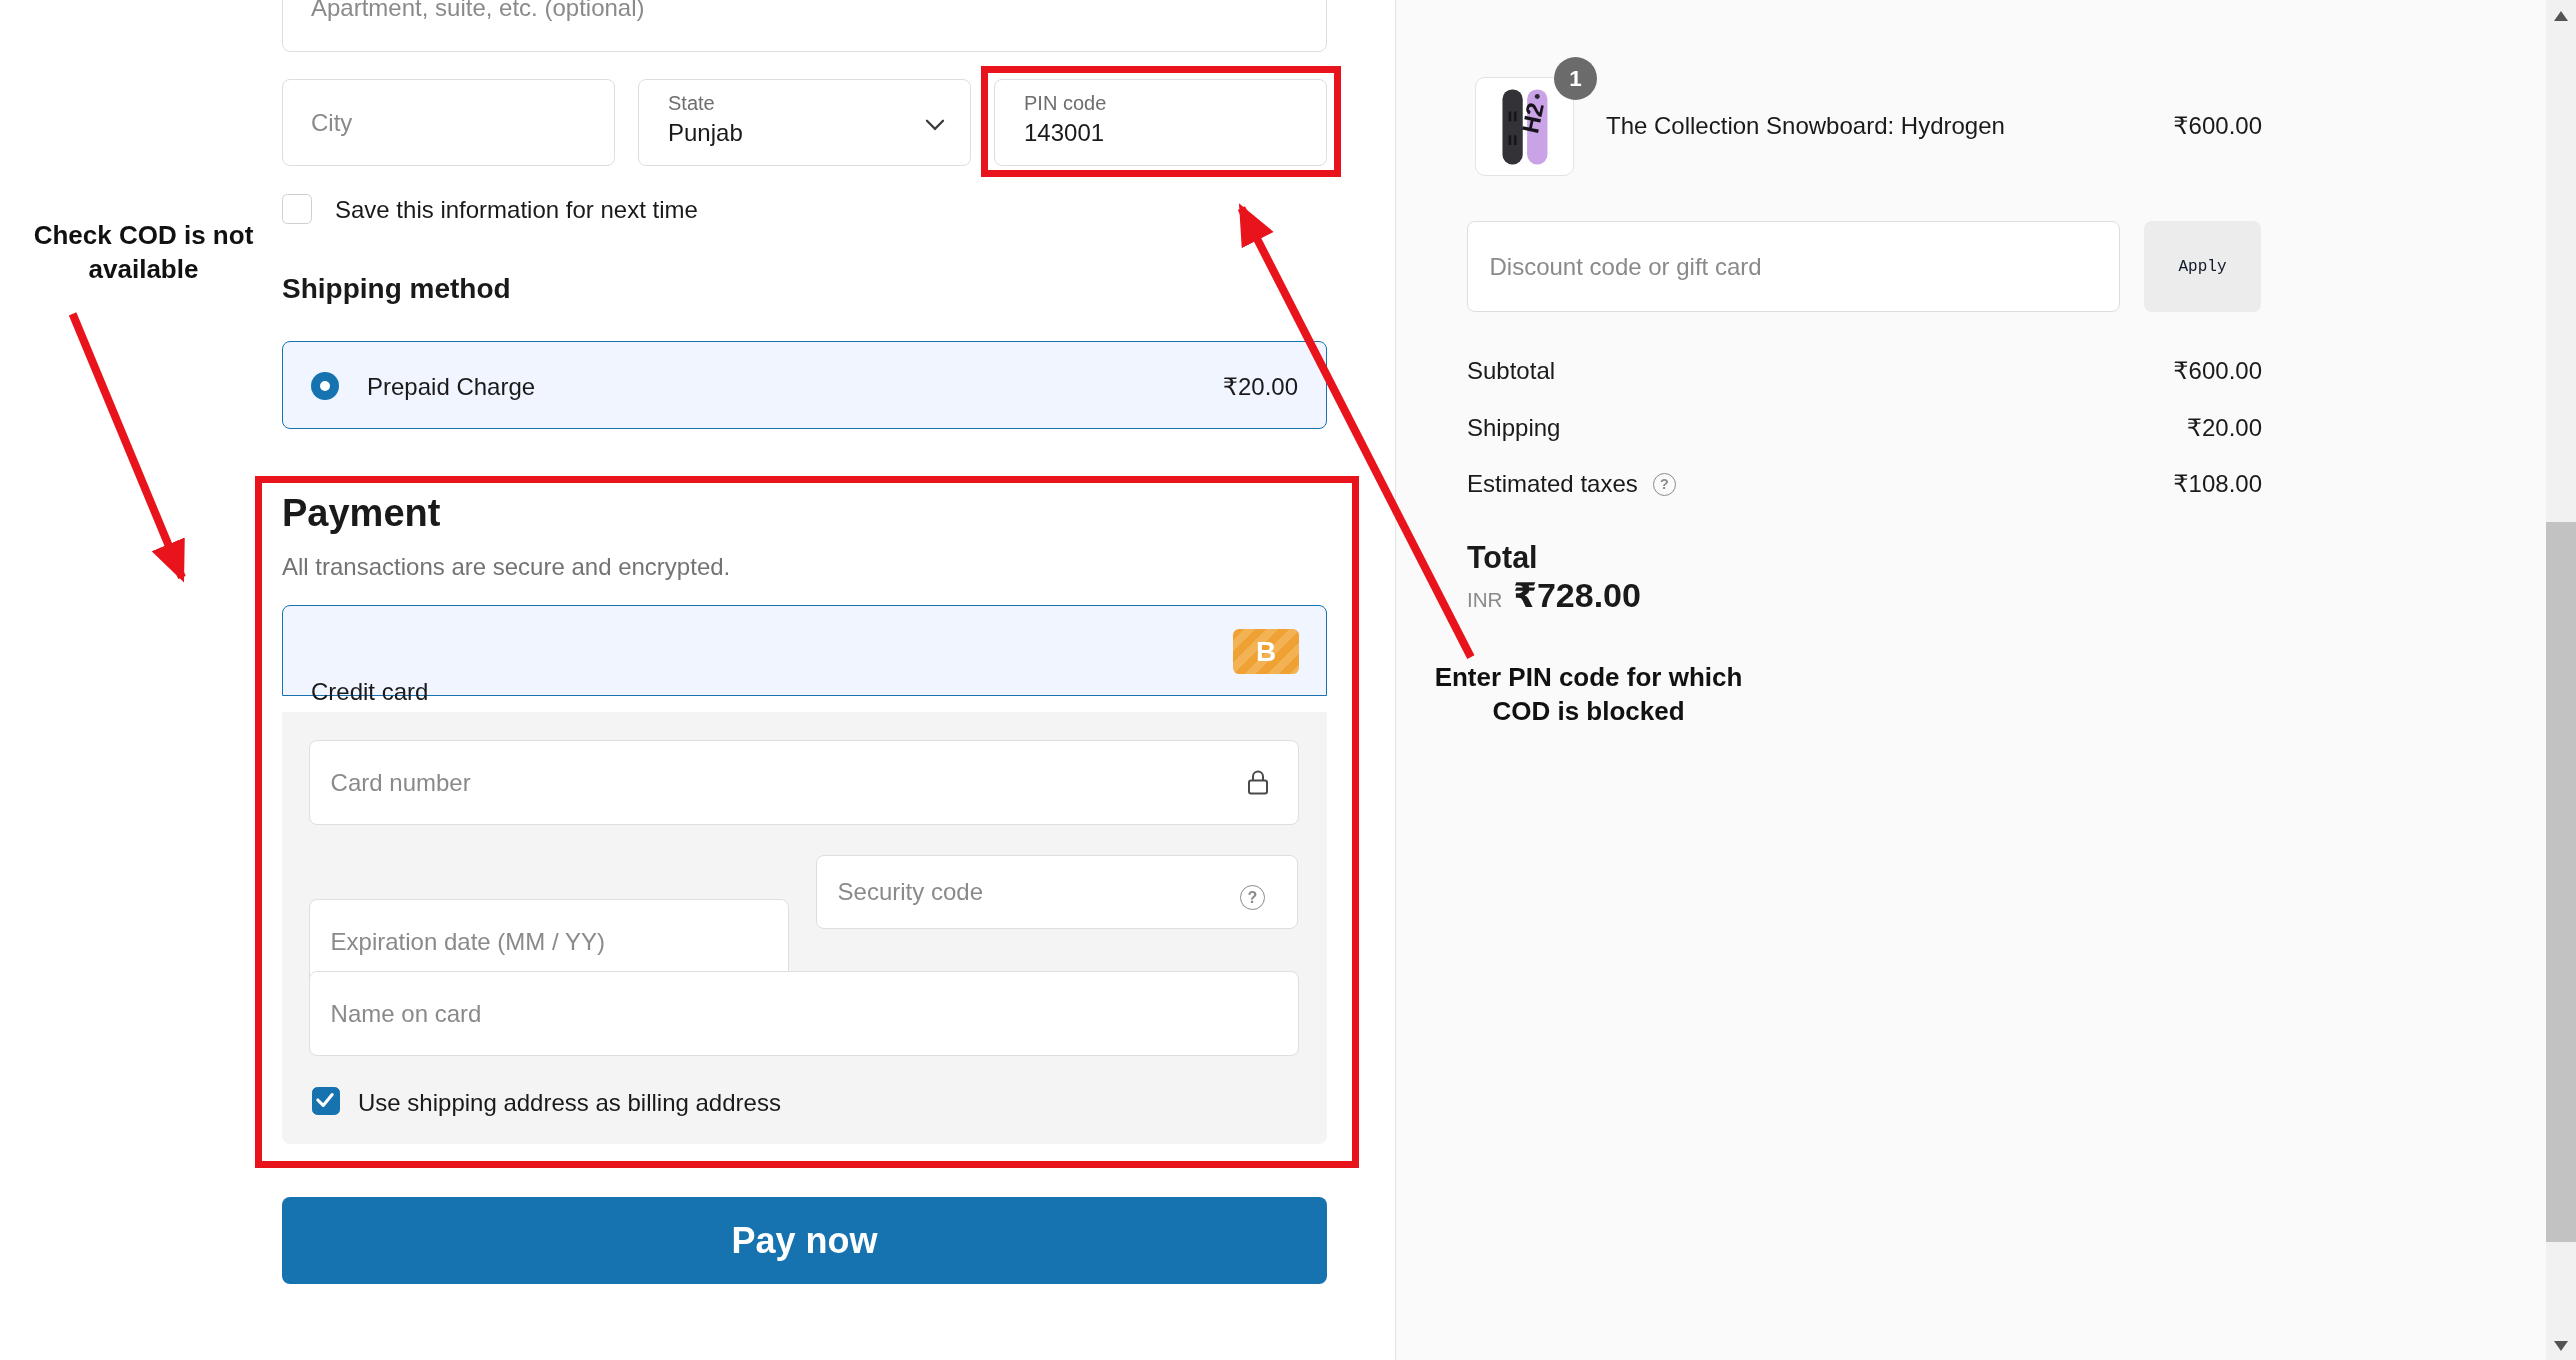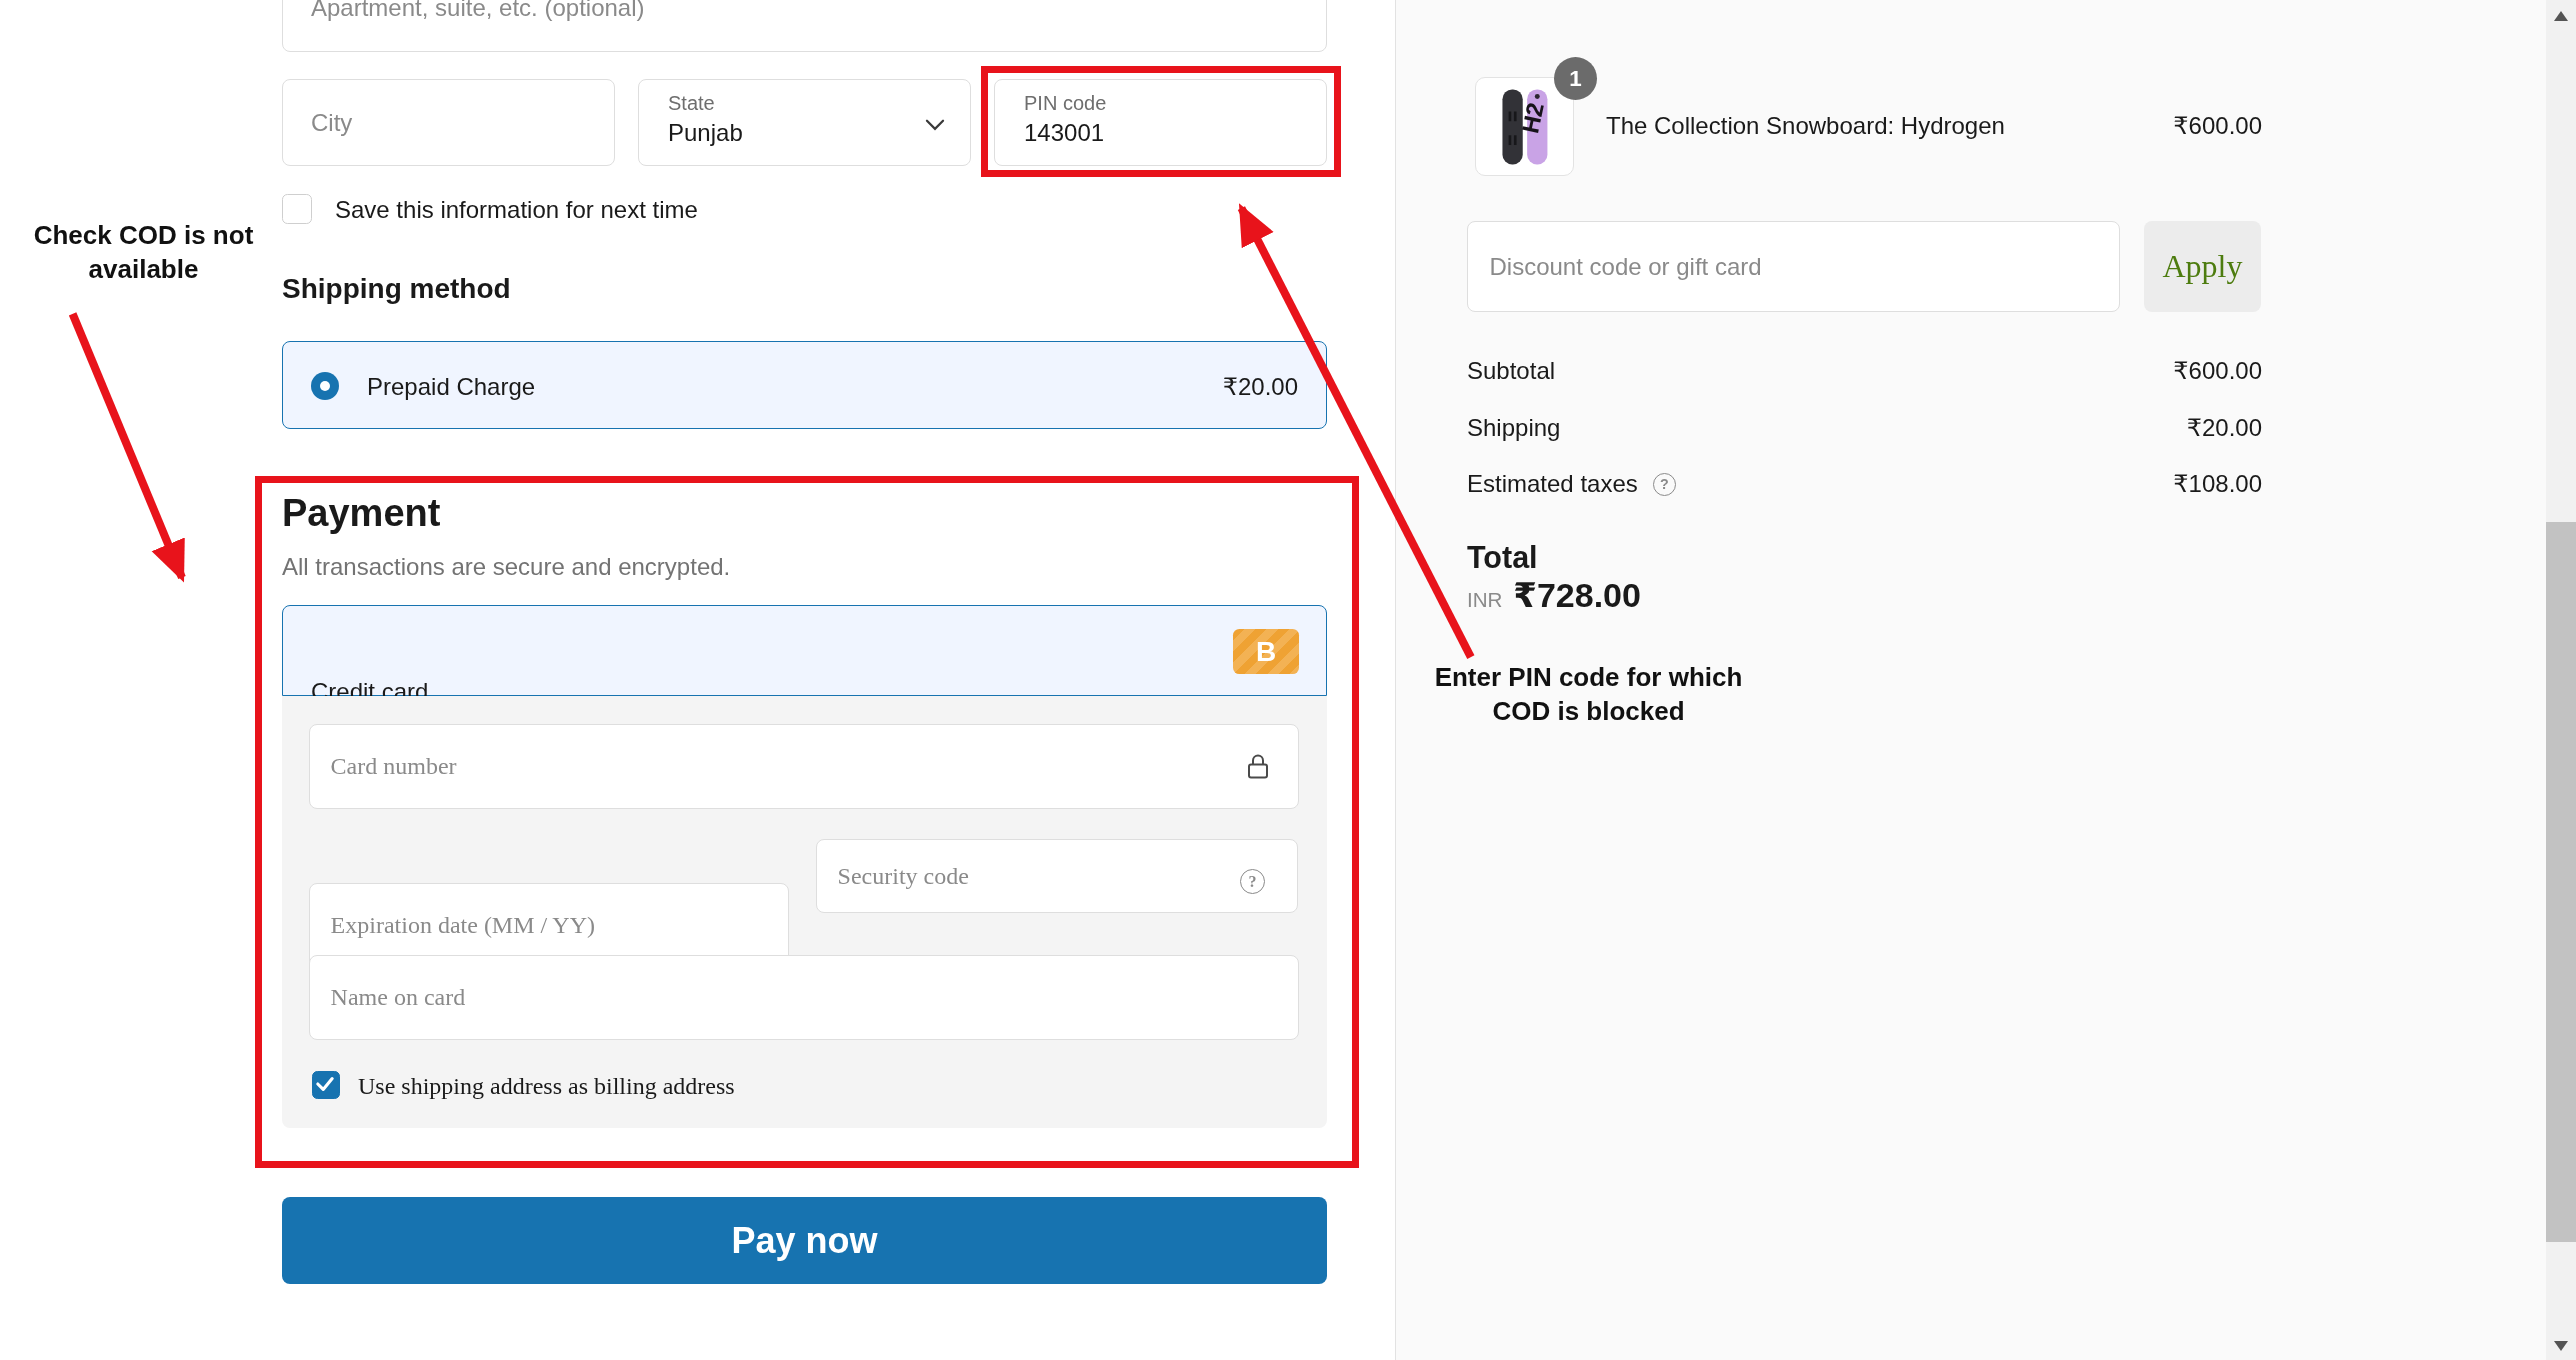--- a/index.html
+++ b/index.html
@@ -47,22 +47,22 @@
 
   .pay-btn{position:absolute;background:#1773b0;border:none;border-radius:8px;color:#fff;
            font-family:inherit;font-size:36px;font-weight:700;cursor:pointer;}
 
   
   .right-pane{position:absolute;left:1395px;top:0;width:1151px;height:1361px;background:#fafafa;border-left:0.9px solid #e2e2e2;}
   .thumb{position:absolute;left:79px;top:77px;width:99px;height:99px;background:#fff;border:0.9px solid #e3e3e3;border-radius:10px;}
   .qty-badge{position:absolute;left:158px;top:57px;width:43px;height:43px;border-radius:50%;background:#6b6b6b;
              color:#fff;font-size:22.4px;font-weight:600;display:flex;align-items:center;justify-content:center;}
   .item-row{position:absolute;left:210px;top:112px;width:656px;display:flex;justify-content:space-between;font-size:24px;}
-  .apply-btn{position:absolute;background:#ececec;border:none;border-radius:8px;color:#4d7c0f;
-             font-family:Liberation Serif, serif;font-size:32px;cursor:pointer;}
+  .apply-btn{position:absolute;background:#ececec;border:none;border-radius:8px;color:#0f172a;
+             font-family:Liberation Mono, monospace;font-size:16px;cursor:pointer;}
   .sum-row{position:absolute;left:71px;width:795px;display:flex;justify-content:space-between;font-size:24px;color:#1a1a1a;}
   .total-row{position:absolute;left:71px;top:540px;width:795px;display:flex;justify-content:space-between;align-items:baseline;flex-direction:column;}
   .total-label{font-size:30.5px;font-weight:600;}
   .total-right{display:flex;align-items:baseline;gap:10.8px;}
   .total-cur{font-size:20.6px;color:#8a8a8a;}
   .total-val{font-size:34px;font-weight:700;}
 
   
   .red-box{position:absolute;border:7.2px solid #e8131b;pointer-events:none;}
   .note{position:absolute;font-size:26px;font-weight:700;line-height:34px;text-align:center;color:#111;}
@@ -118,21 +118,21 @@
     </div>
 
     <div class="pay-head" style="left:282px;top:492px;">Payment</div>
     <div class="pay-sub" style="left:282px;top:553px;">All transactions are secure and encrypted.</div>
 
     <div class="cc-head" style="left:282px;top:605px;width:1045px;height:91px;">
       <span class="cc-label">Credit card</span>
       <span class="b-badge">B</span>
     </div>
 
-    <div class="cc-body" style="left:282px;top:696px;width:1045px;height:432px;font-family:Liberation Serif, serif;">
+    <div class="cc-body" style="left:282px;top:712px;width:1045px;height:432px;">
       <span class="inwrap" style="left:27px;top:28px;width:990px;height:85px;">
         <input class="txt" type="text" style="padding-left: 20.6px;" placeholder="Card number">
       </span>
       <span class="icon-right" style="left:964px;top:56px;">
         <svg width="24" height="29" viewBox="0 0 24 28">
             <rect x="3" y="12" width="18" height="13" rx="2" fill="none" stroke="#4a4a4a" stroke-width="2"></rect>
             <path d="M7 12 V8 a5 5 0 0 1 10 0 v4" fill="none" stroke="#4a4a4a" stroke-width="2"></path>
           </svg>
       </span>
 

